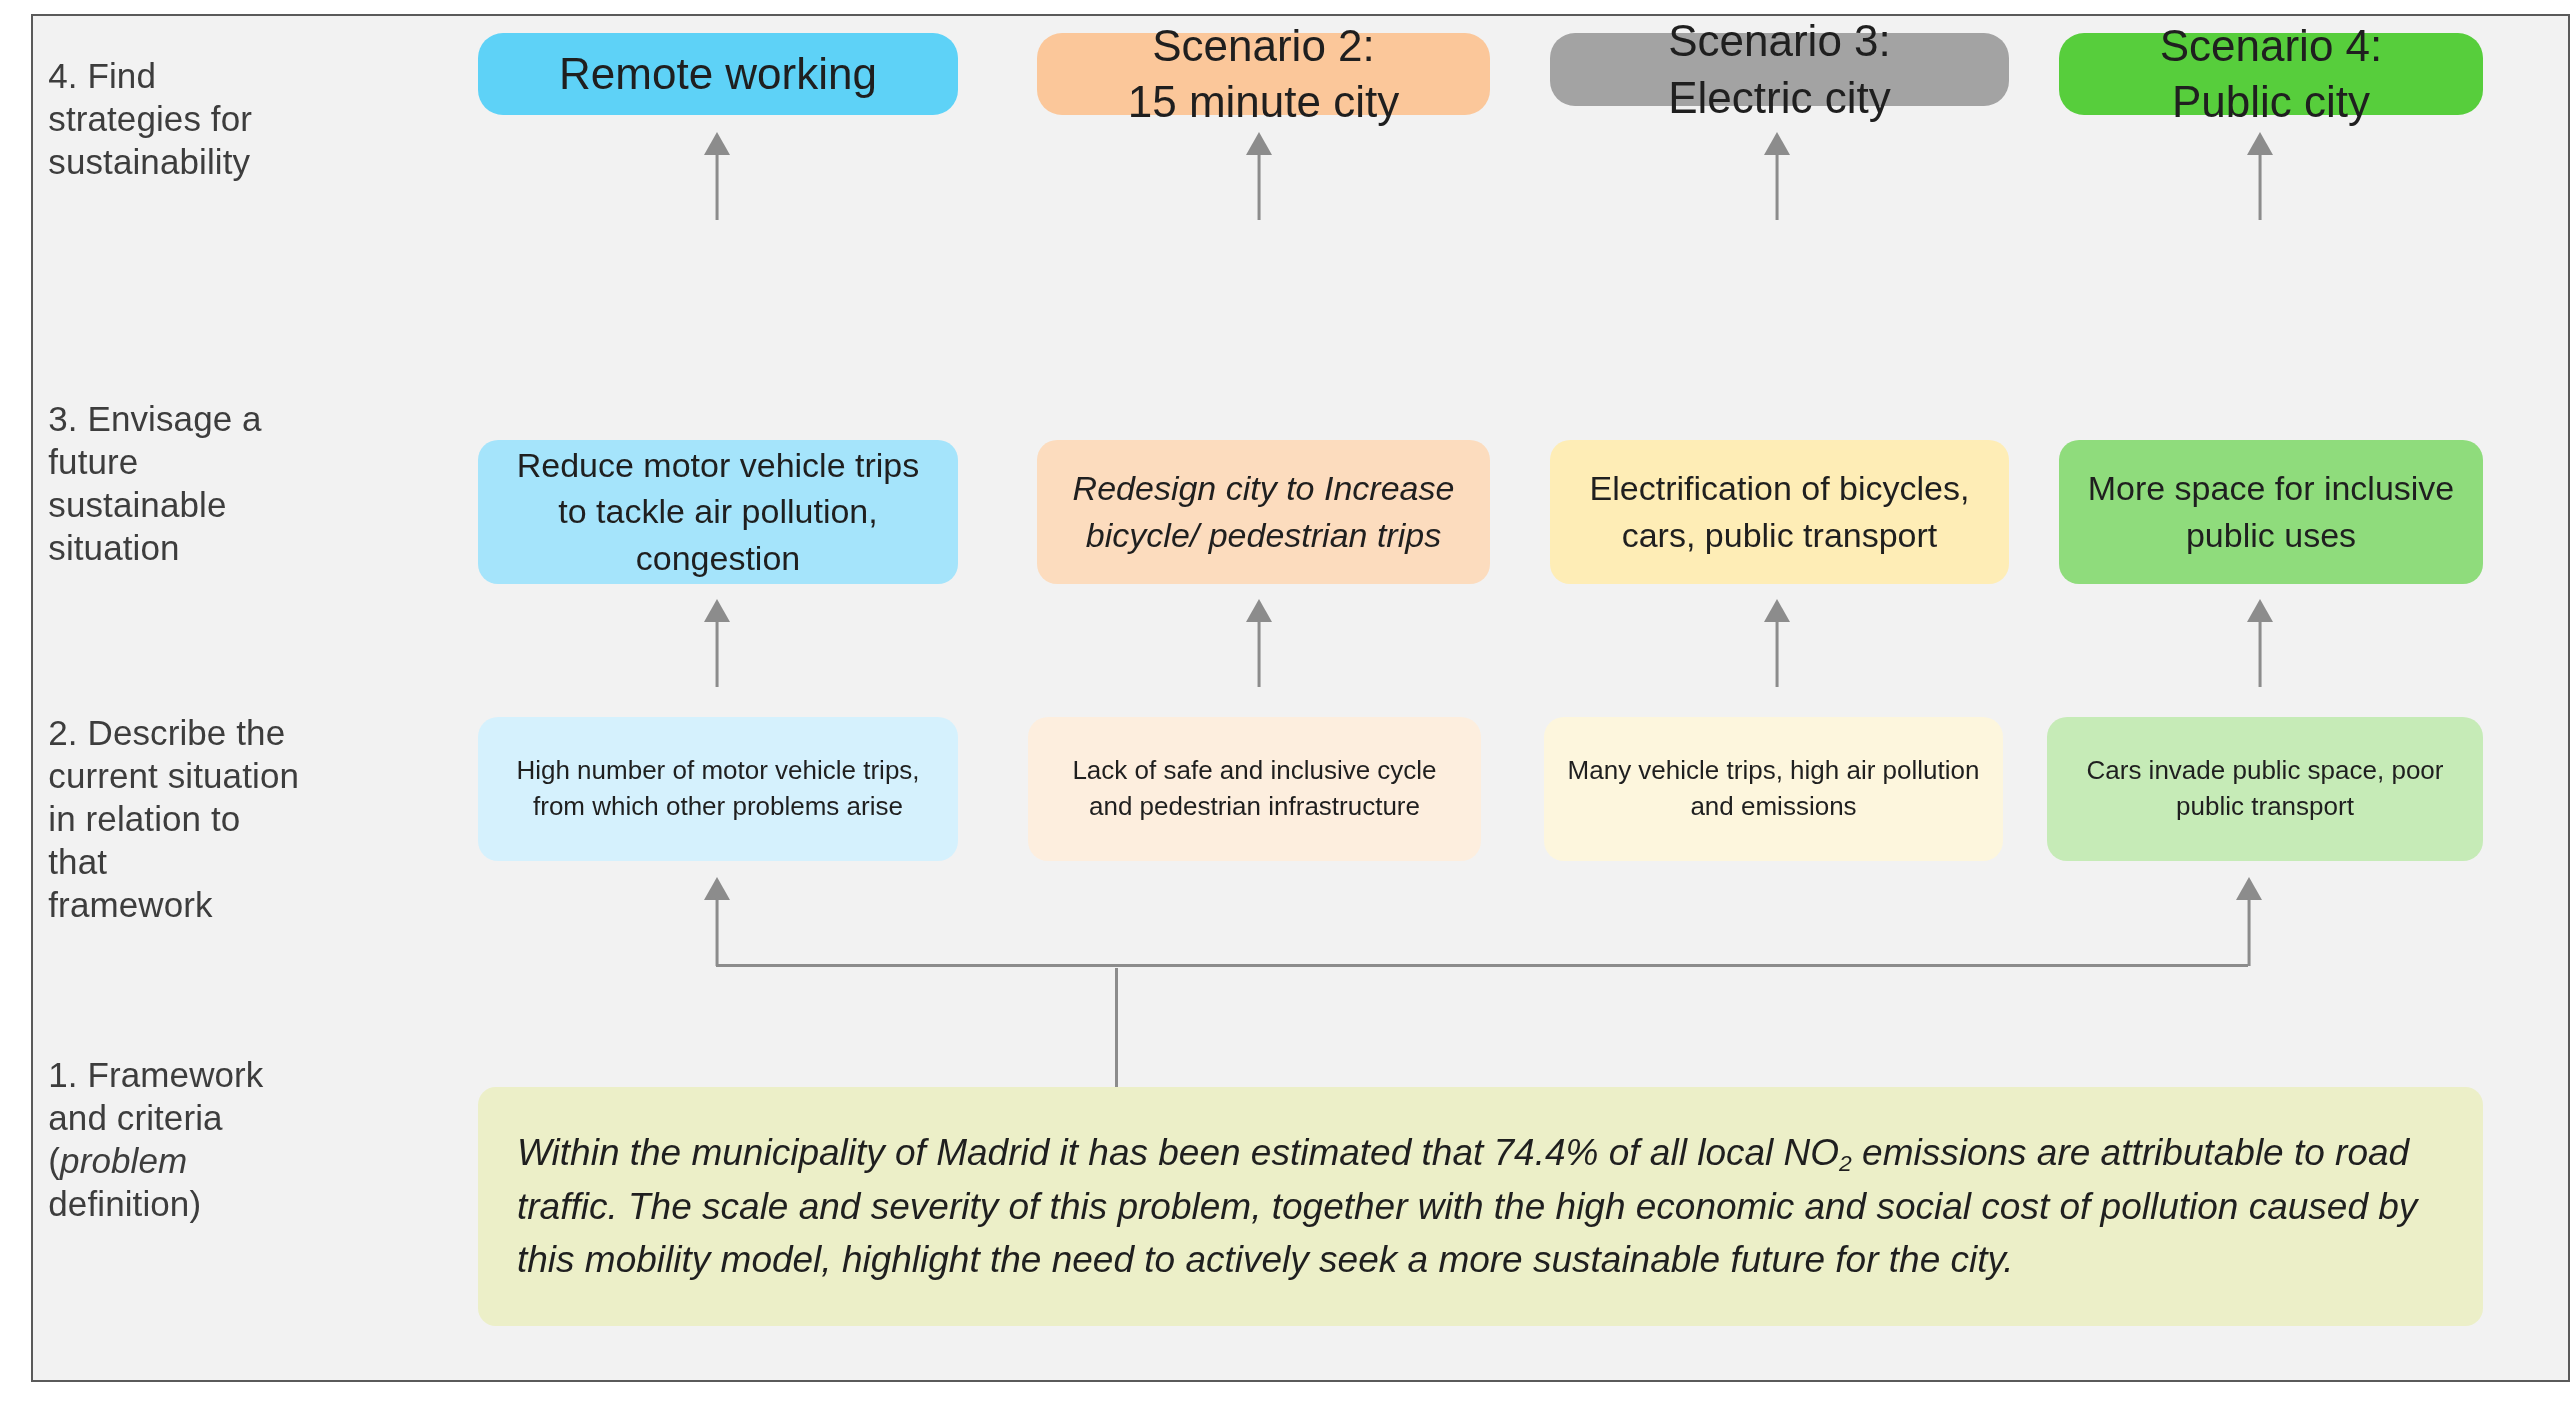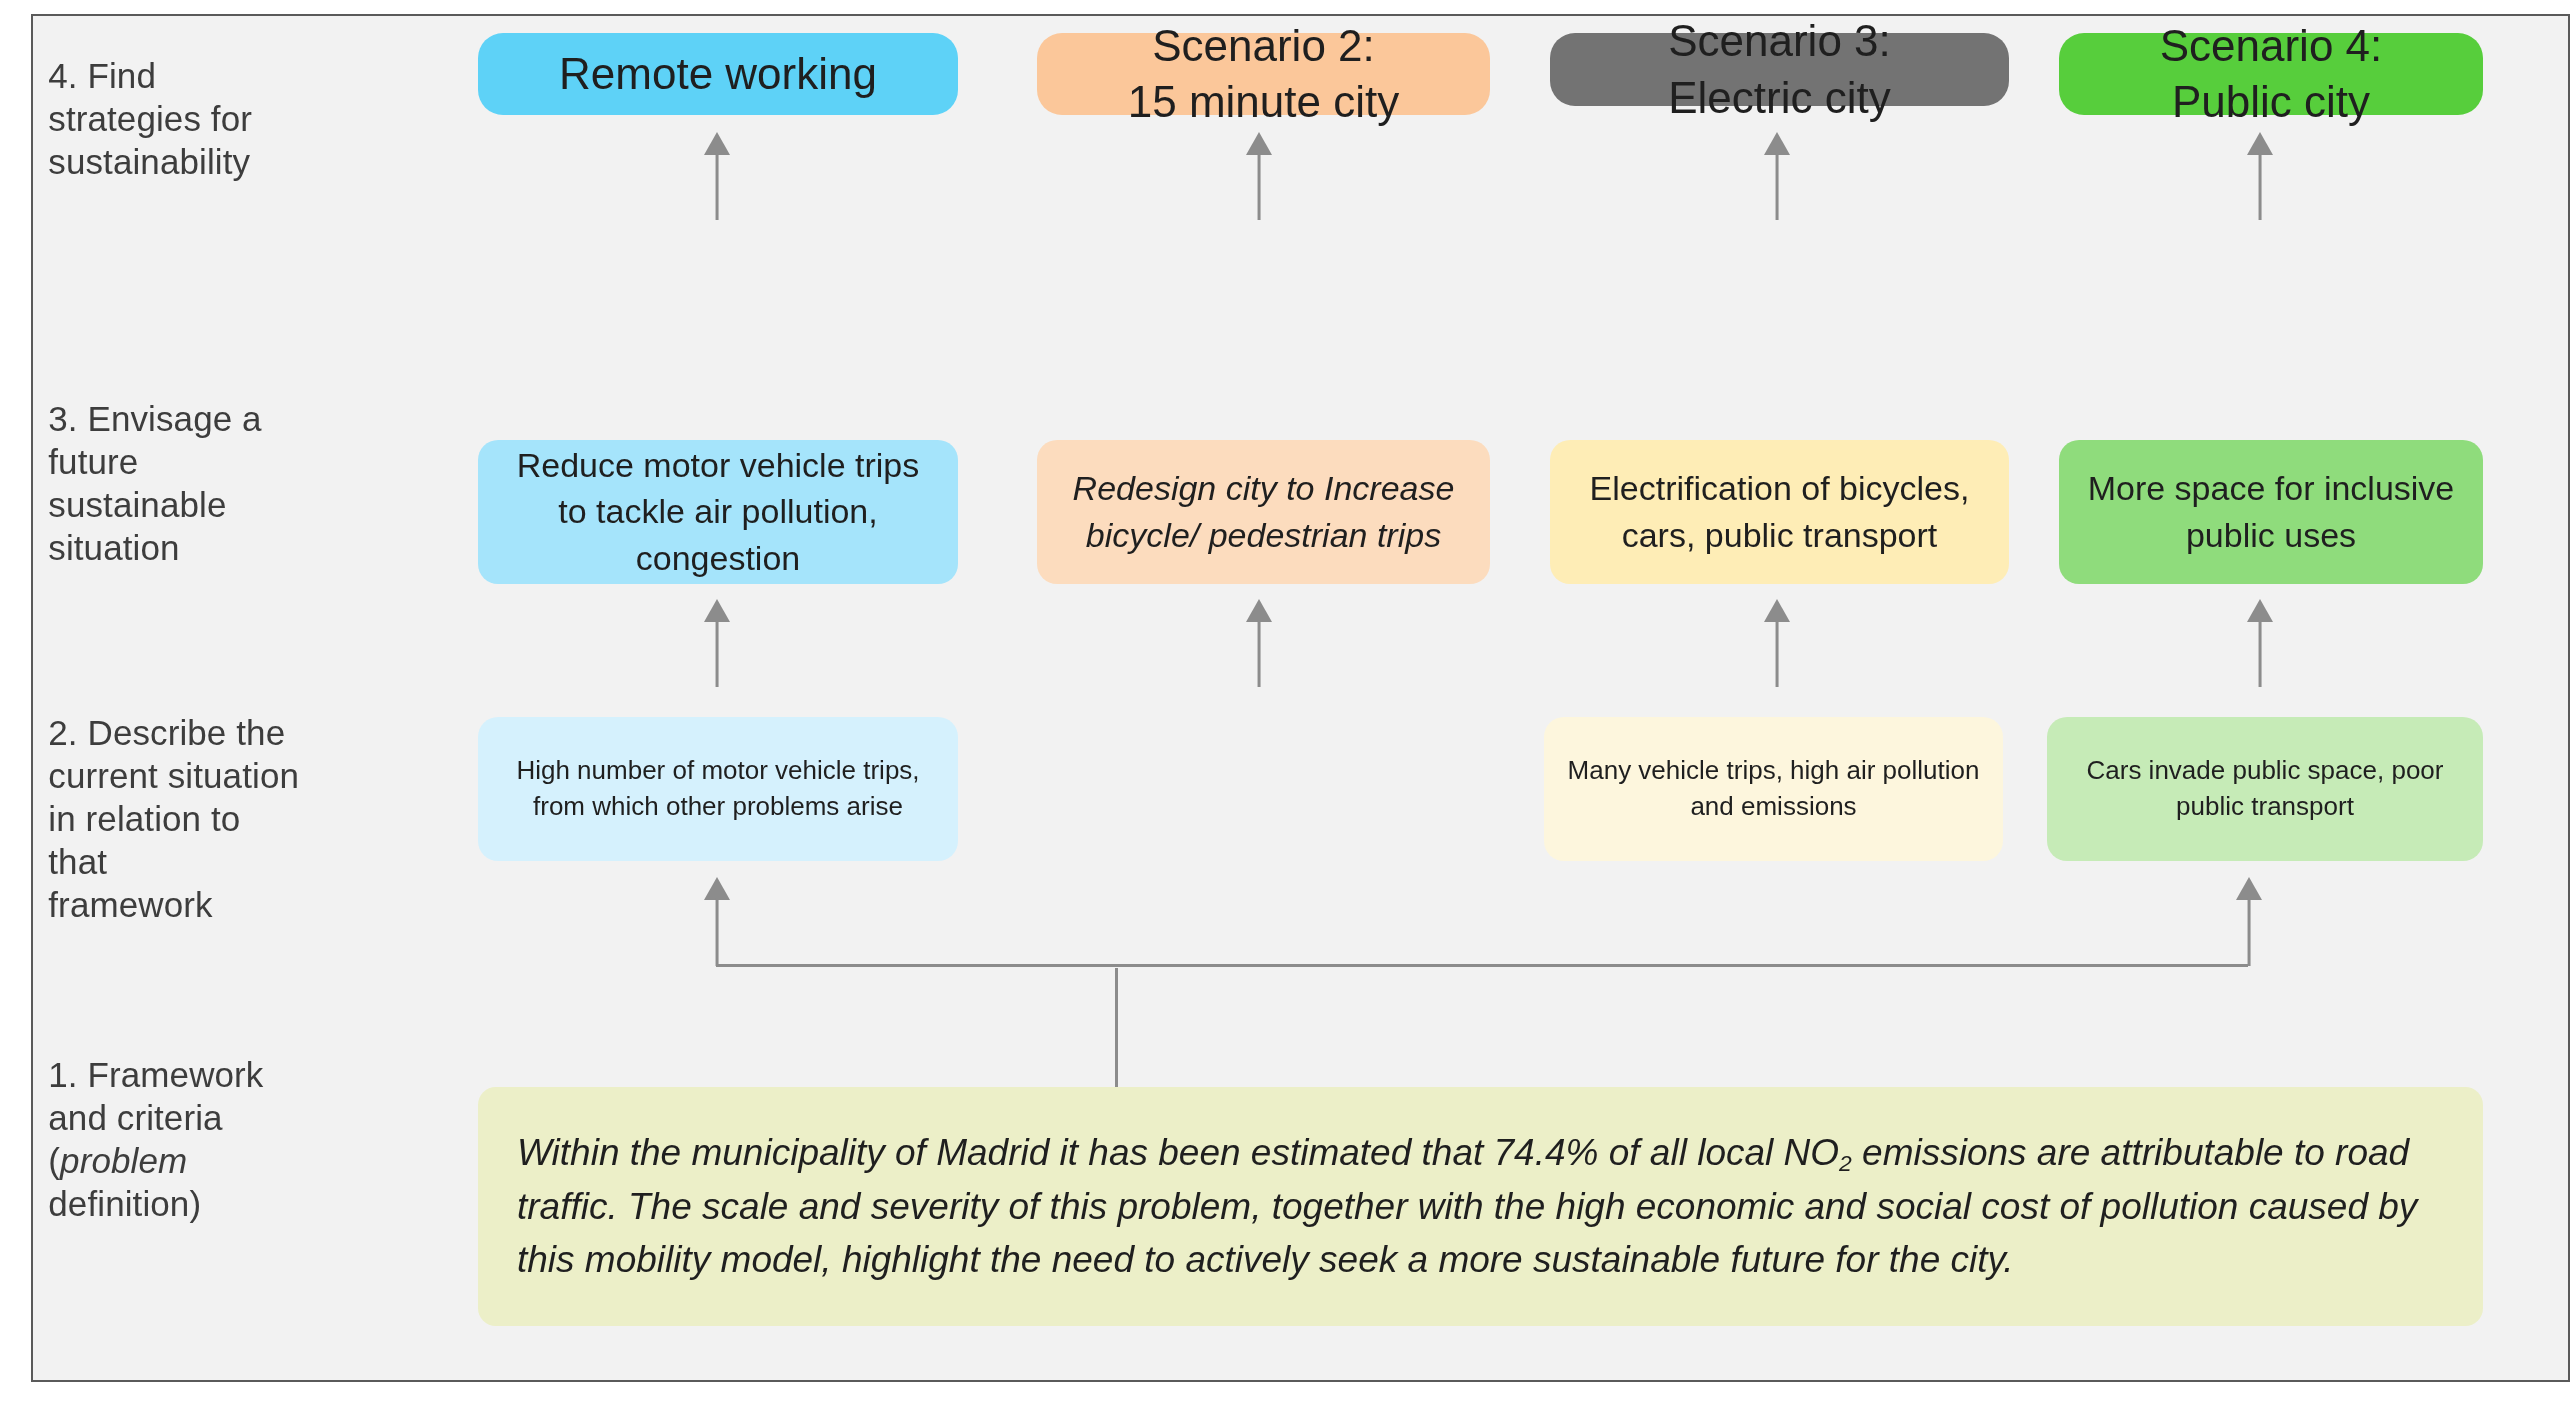--- a/index.html
+++ b/index.html
@@ -115,21 +115,21 @@
       </div>
     </div>
 
     <div class="box scenario" style="left:1004px;top:17.7px;width:453px;height:82px;background:#fbc79a;">
       <div>
         <div>Scenario 2:</div>
         <div>15 minute city</div>
       </div>
     </div>
 
-    <div class="box scenario" style="left:1517px;top:17.7px;width:459px;height:73px;background:#737373;">
+    <div class="box scenario" style="left:1517px;top:17.7px;width:459px;height:73px;background:#a3a3a3;">
       <div>
         <div>Scenario 3:</div>
         <div>Electric city</div>
       </div>
     </div>
 
     <div class="box scenario" style="left:2026px;top:17.7px;width:424px;height:82px;background:#57ce3c;">
       <div>
         <div>Scenario 4:</div>
         <div>Public city</div>
@@ -173,20 +173,21 @@
       <div class="head"></div>
       <div class="shaft" style="top:21px;height:67px;"></div>
     </div>
     <div class="arrow" style="left:2214px;top:583px;width:26px;height:88px;">
       <div class="head"></div>
       <div class="shaft" style="top:21px;height:67px;"></div>
     </div>
 
     <div class="box cur" style="left:445px;top:701px;width:480px;height:144px;background:#d5f1fd;">High number of motor vehicle trips, from which other problems arise</div>
 
+    <div class="box cur" style="left:995px;top:701px;width:453px;height:144px;background:#fdeede;">Lack of safe and inclusive cycle and pedestrian infrastructure</div>
 
     <div class="box cur" style="left:1511px;top:701px;width:459px;height:144px;background:#fdf6dd;">Many vehicle trips, high air pollution and emissions</div>
 
     <div class="box cur" style="left:2014px;top:701px;width:436px;height:144px;background:#c6ebb7;">Cars invade public space, poor public transport</div>
 
     <div class="arrow" style="left:671px;top:861px;width:26px;height:90px;">
       <div class="head"></div>
       <div class="shaft" style="top:21px;height:68px;"></div>
     </div>
     <div class="arrow" style="left:2203px;top:861px;width:26px;height:90px;">

